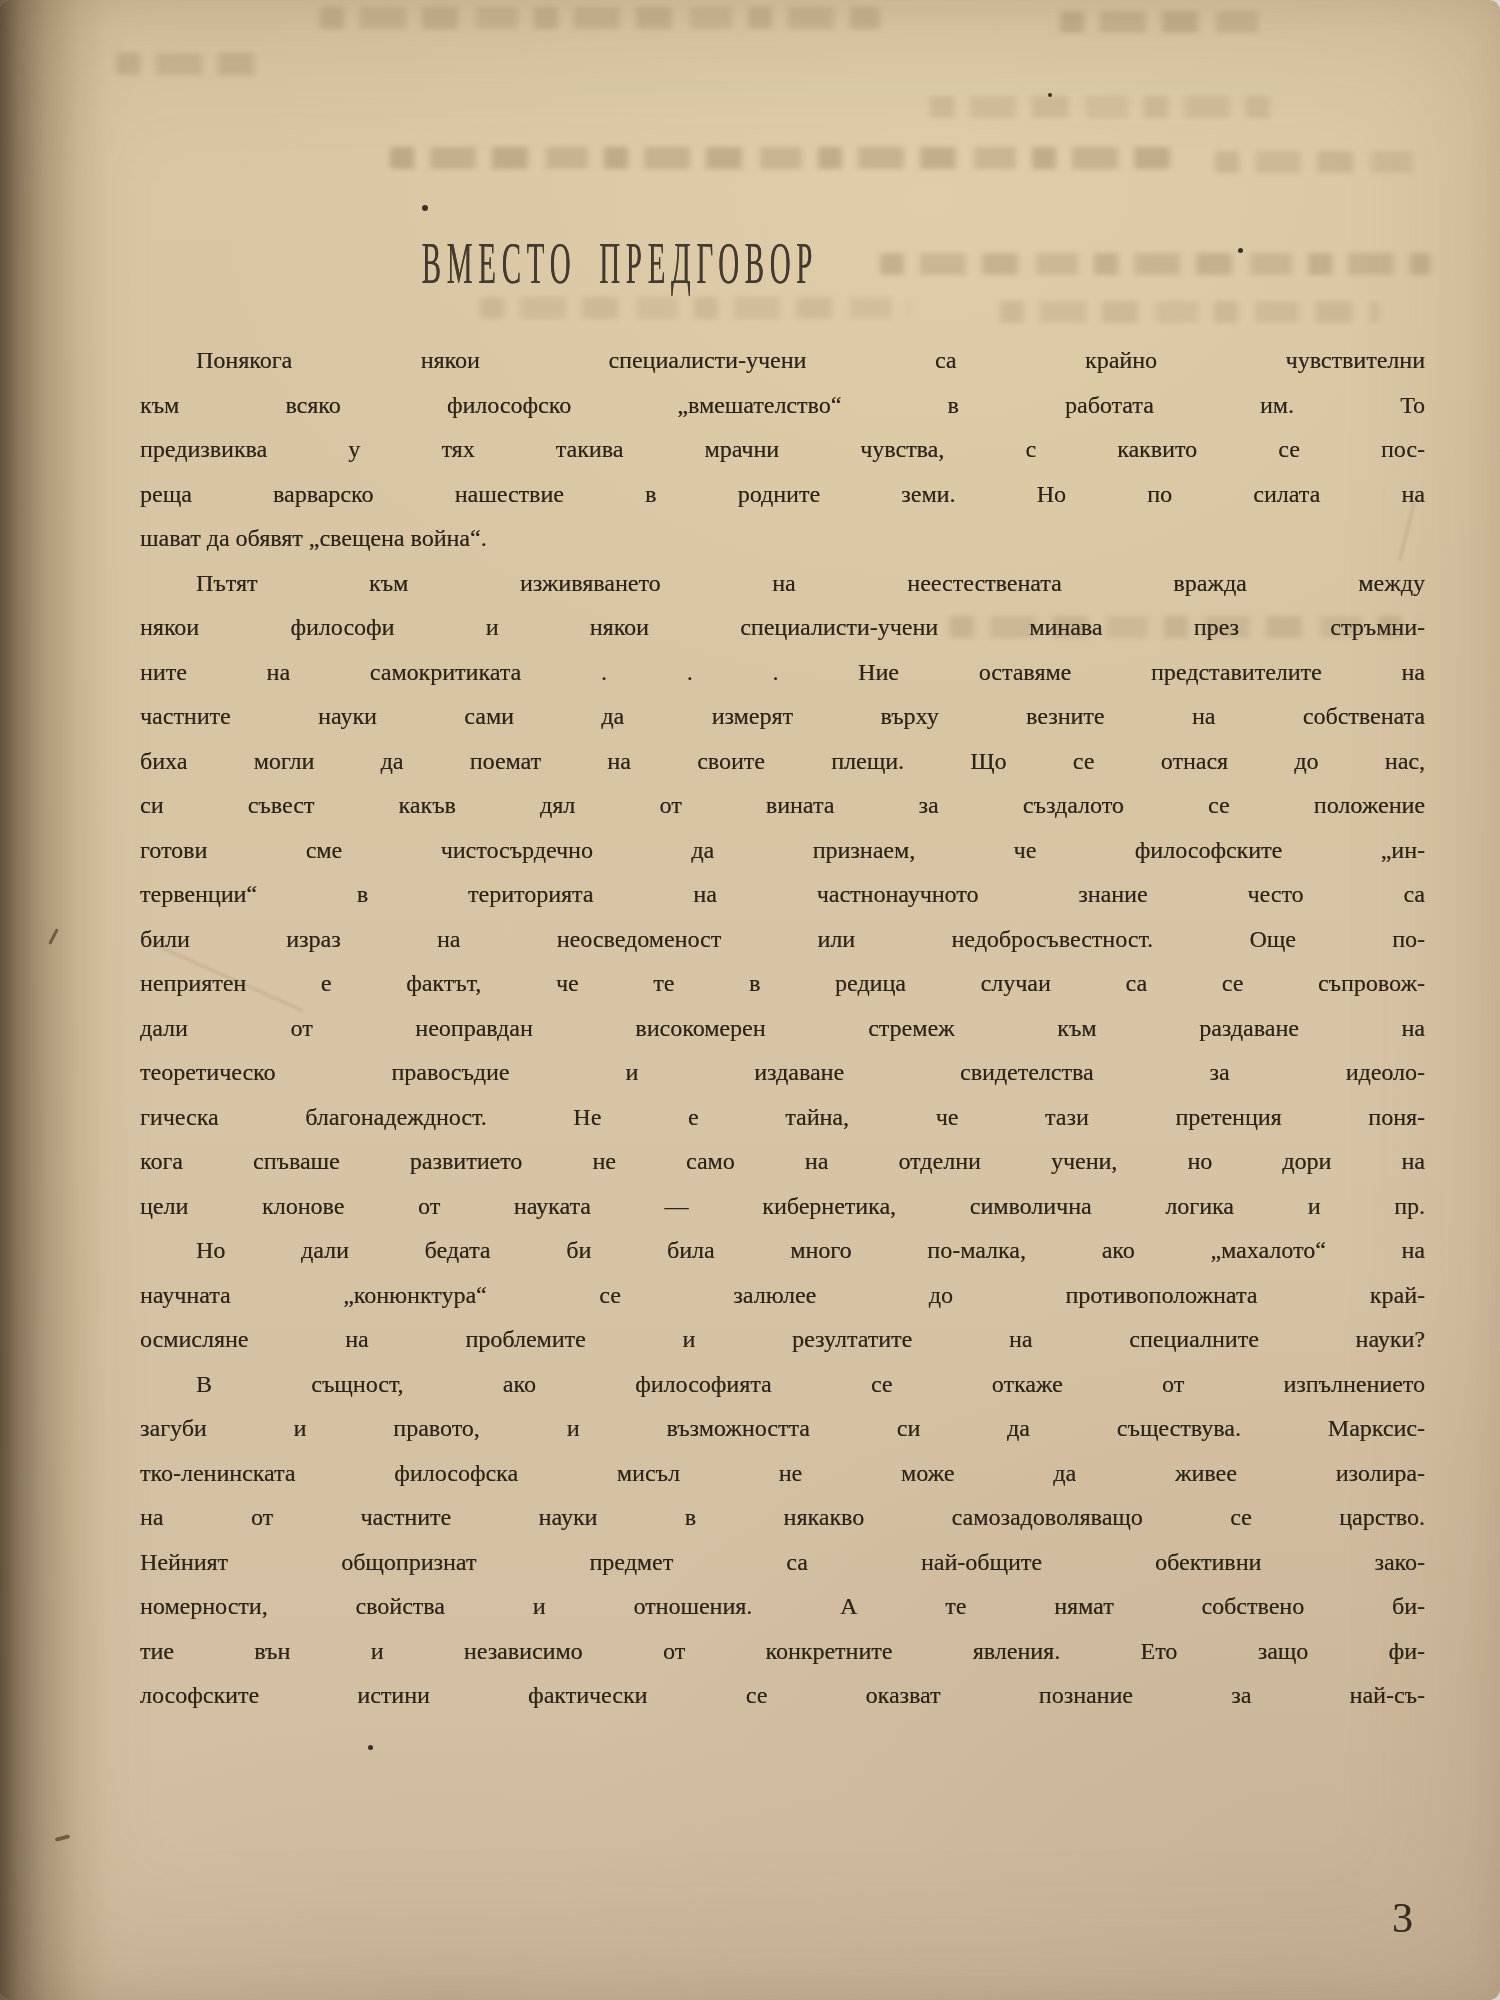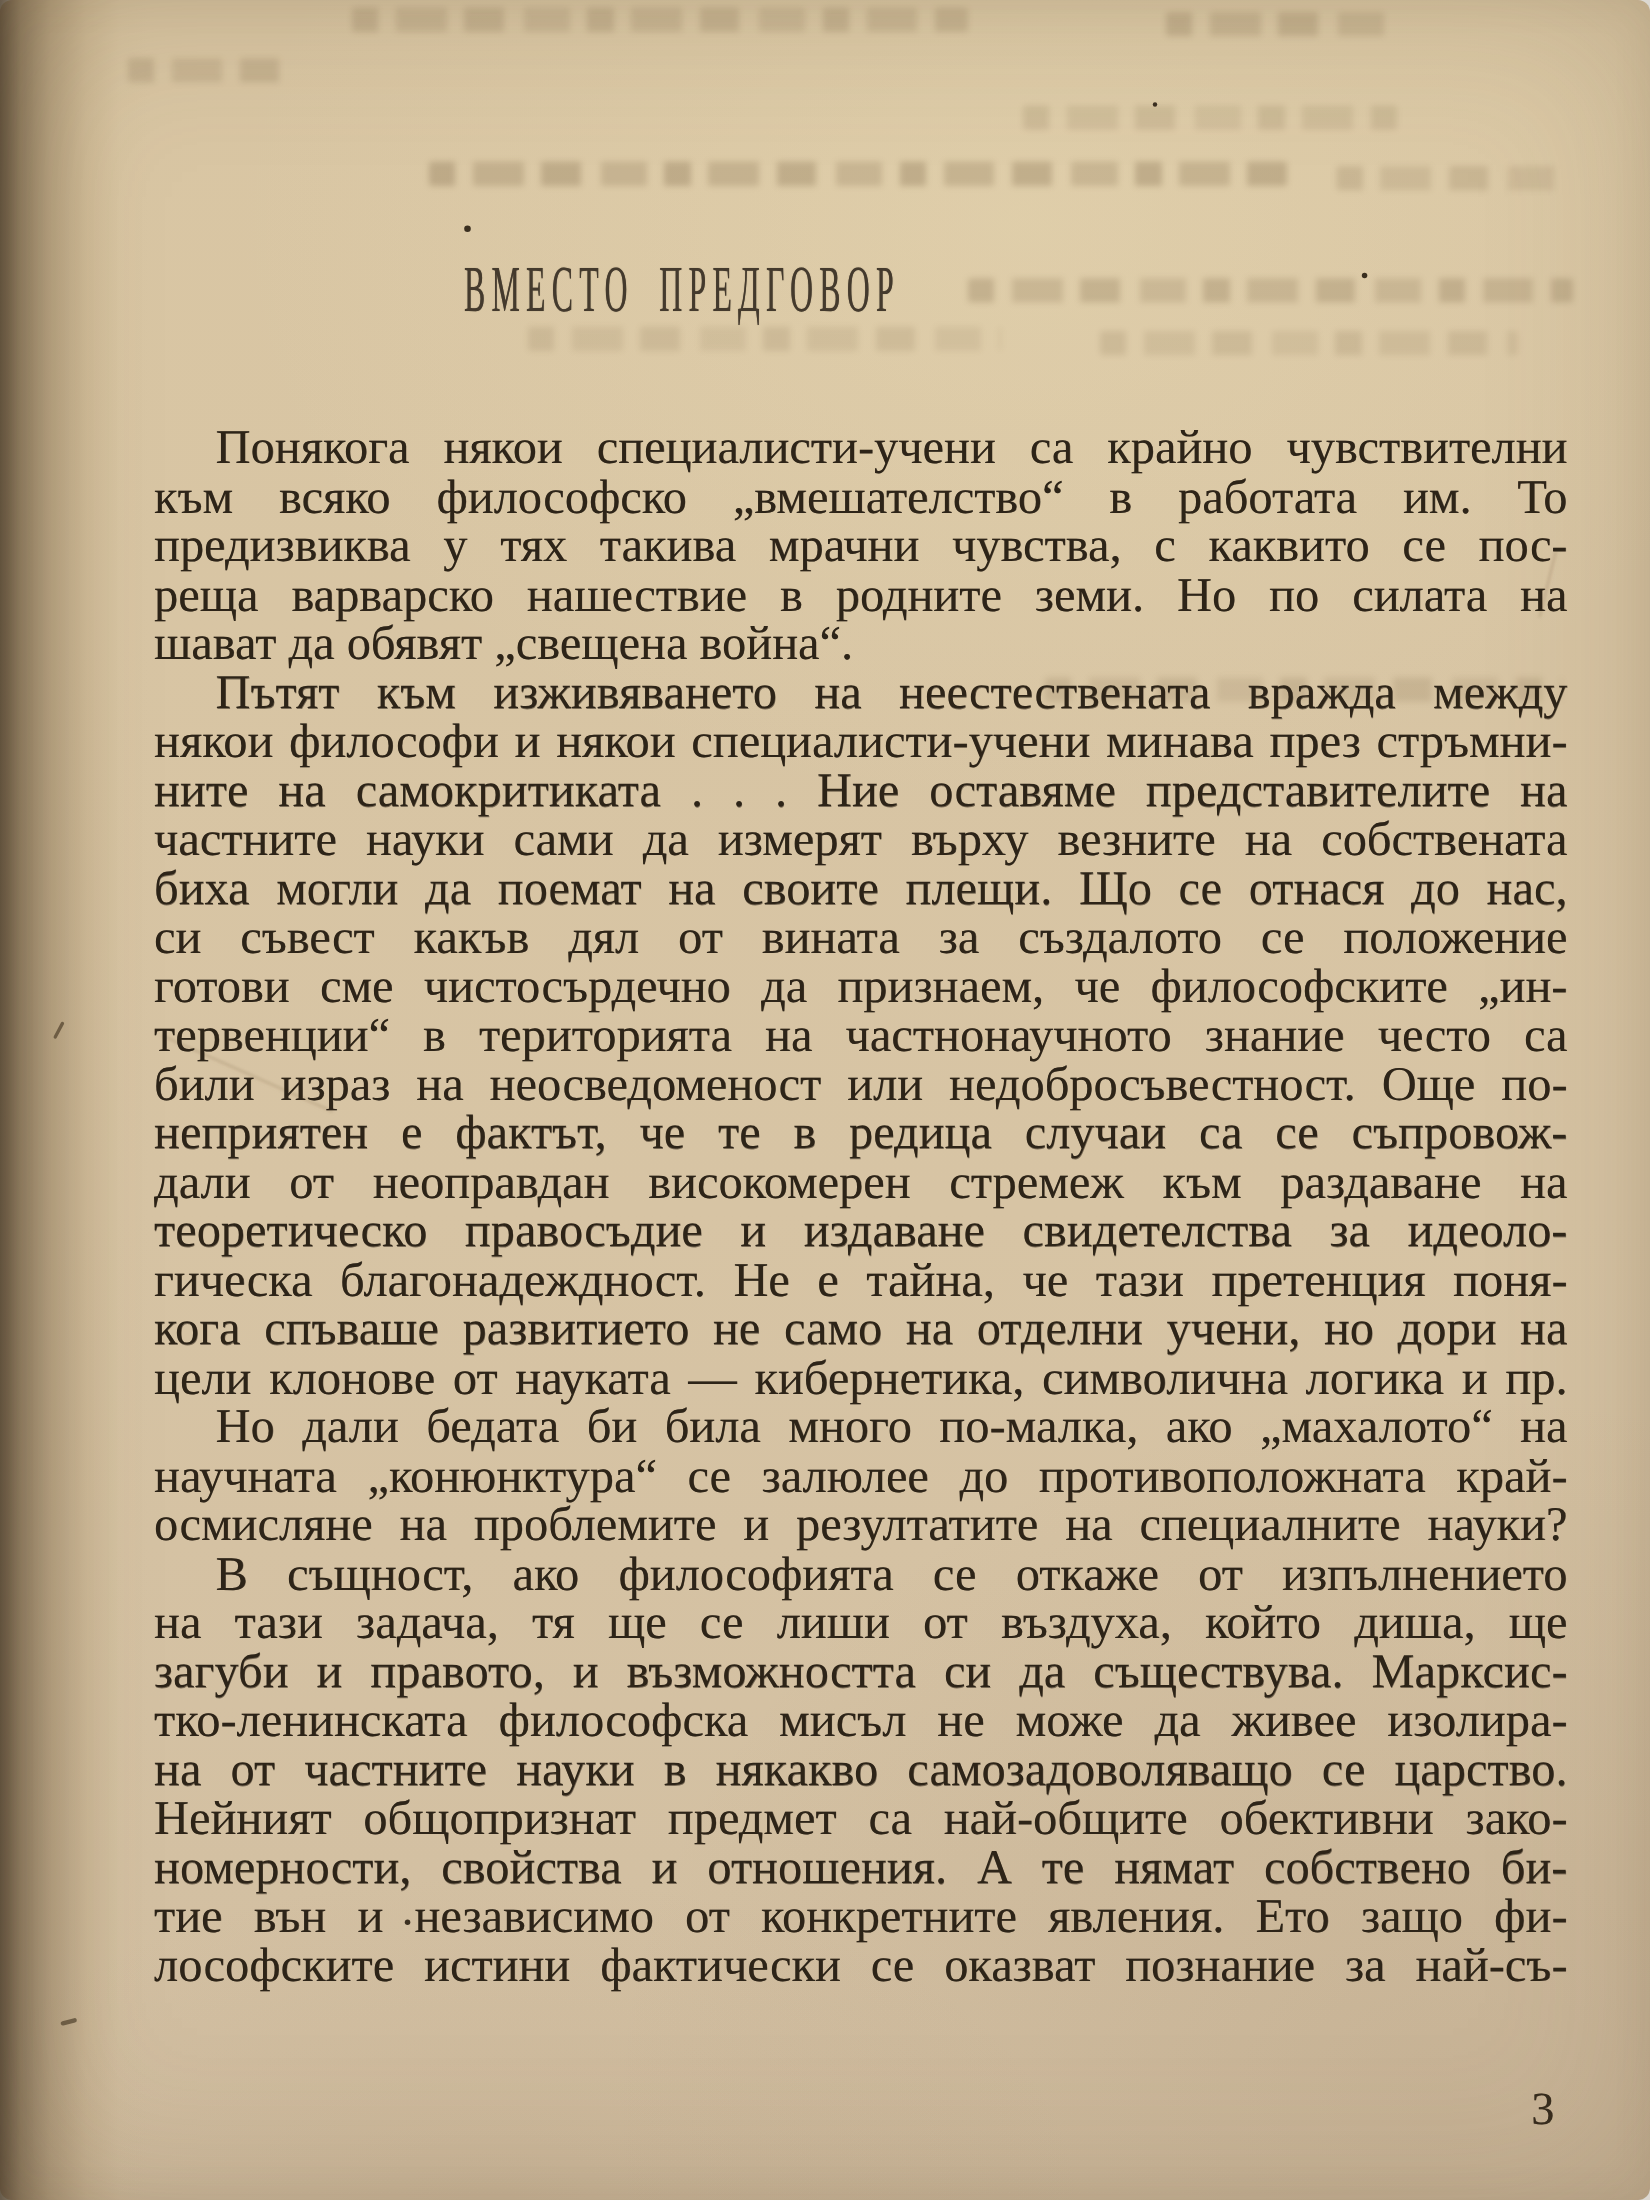--- a/index.html
+++ b/index.html
@@ -56,23 +56,22 @@
     font-size: 46px; font-weight: normal;
     letter-spacing: 9px; word-spacing: 16px;
     color: #443a2d;
     transform: scale(0.63, 1.30);
     transform-origin: 50% 50%;
     text-shadow: 0 0 0.7px rgba(62,52,40,0.75);
     white-space: nowrap;
   }
   .body-text {
     position: absolute; left: 140px; top: 338px; width: 1285px;
-    font-size: 44px; color: #2d2418;
+    font-size: 24px; color: #2d2418;
     text-shadow: 0.3px 0.3px 0.6px rgba(45,35,24,0.55);
-    margin-top: 47px;
   }
   .line {
     height: 44.5px; line-height: 44.5px;
     text-align: justify; text-align-last: justify;
     white-space: normal; overflow: visible;
   }
   .line.indent { text-indent: 56px; }
   .line.para-end { text-align-last: left; }
   .page-number {
     position: absolute; left: 1392px; top: 1894px;
@@ -132,21 +131,20 @@
         <div class="line">кога спъваше развитието не само на отделни учени, но дори на</div>
         <div class="line">цели клонове от науката — кибернетика, символична логика и пр.</div>
       </div>
       <div class="paragraph">
         <div class="line indent">Но дали бедата би била много по-малка, ако „махалото“ на</div>
         <div class="line">научната „конюнктура“ се залюлее до противоположната край-</div>
         <div class="line">осмисляне на проблемите и резултатите на специалните науки?</div>
       </div>
       <div class="paragraph">
         <div class="line indent">В същност, ако философията се откаже от изпълнението</div>
-        <div class="line">на тази задача, тя ще се лиши от въздуха, който диша, ще</div>
         <div class="line">загуби и правото, и възможността си да съществува. Марксис-</div>
         <div class="line">тко-ленинската философска мисъл не може да живее изолира-</div>
         <div class="line">на от частните науки в някакво самозадоволяващо се царство.</div>
         <div class="line">Нейният общопризнат предмет са най-общите обективни зако-</div>
         <div class="line">номерности, свойства и отношения. А те нямат собствено би-</div>
         <div class="line">тие вън и независимо от конкретните явления. Ето защо фи-</div>
         <div class="line">лософските истини фактически се оказват познание за най-съ-</div>
       </div>
     </div>
 

